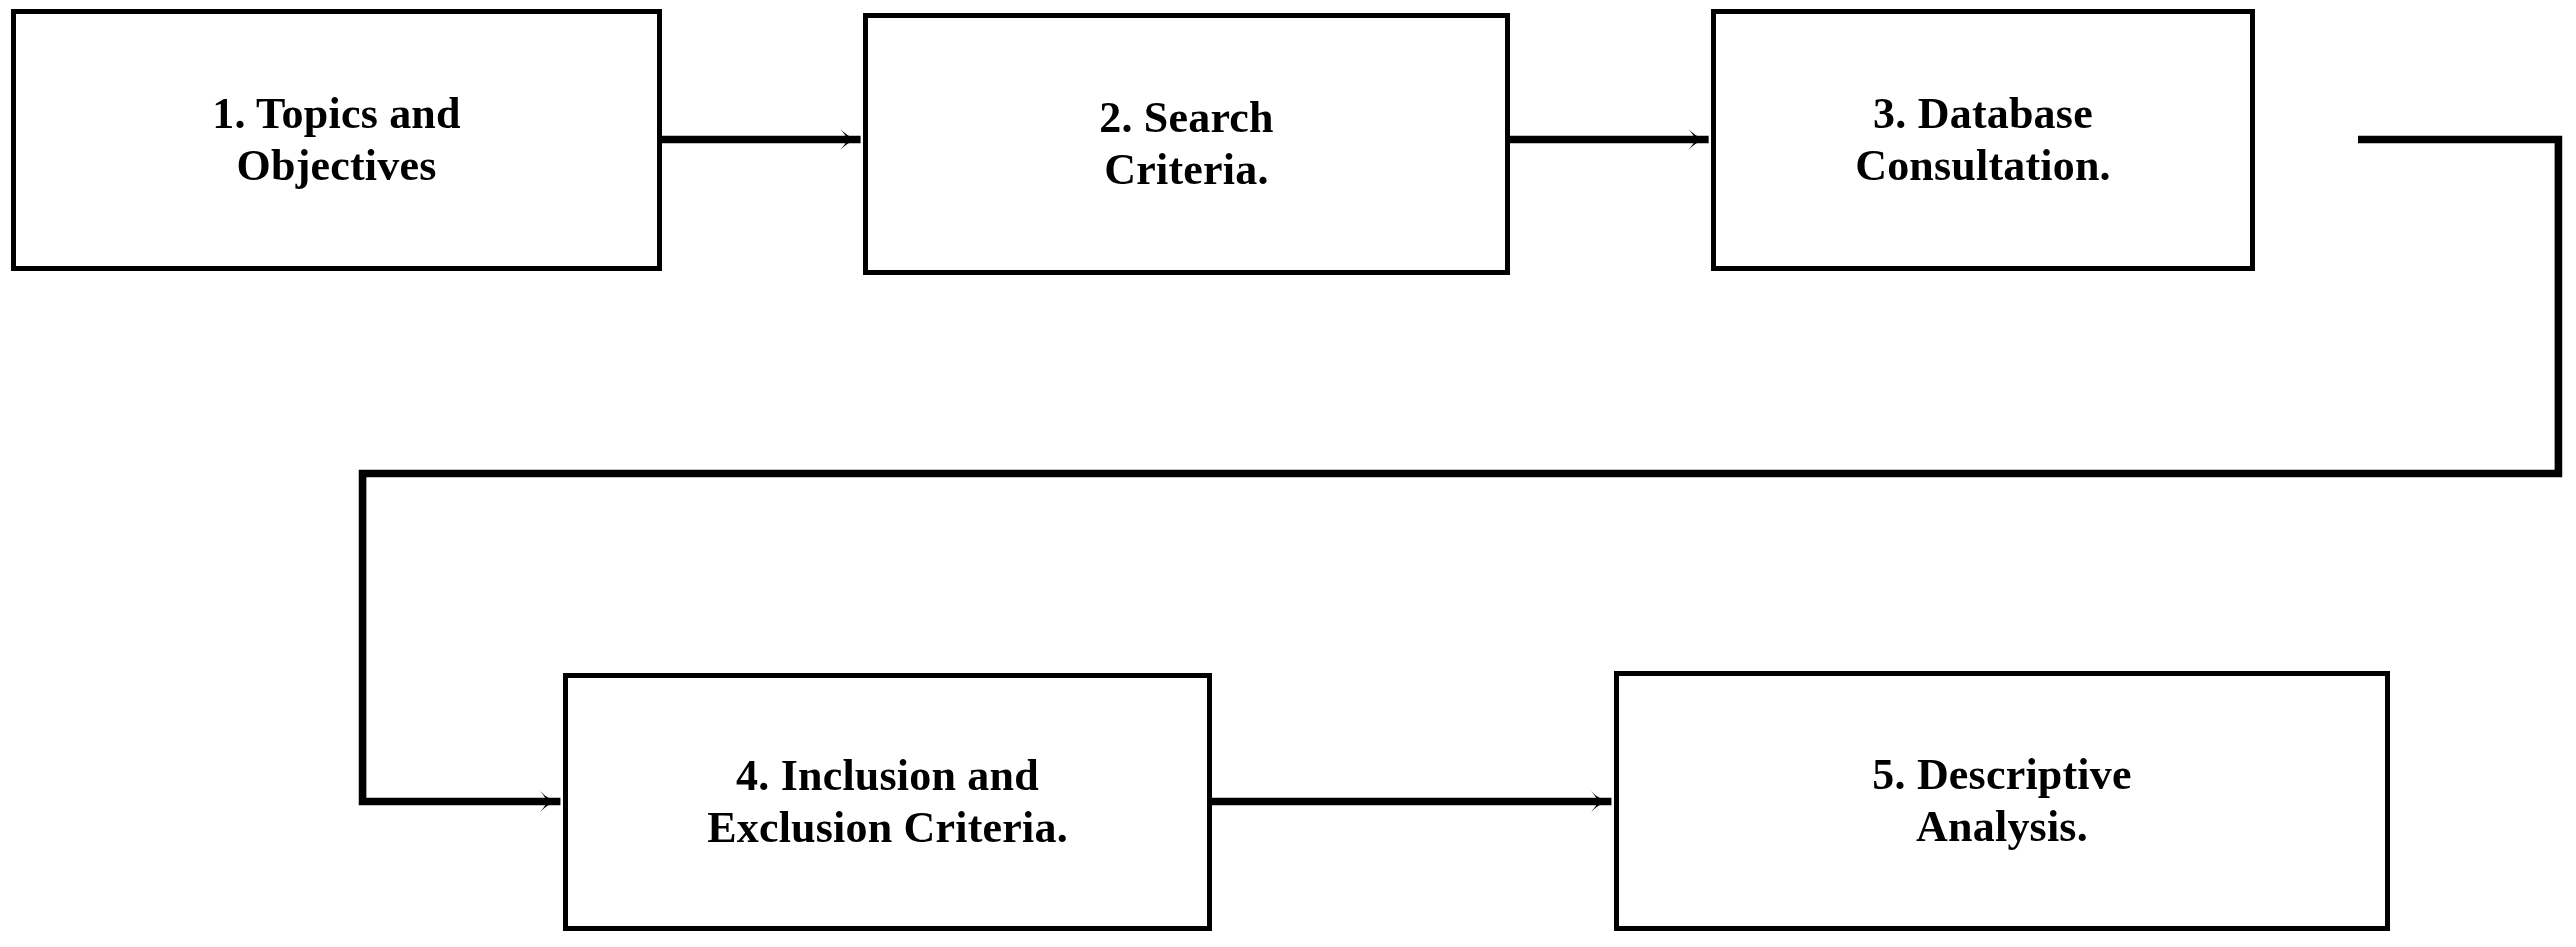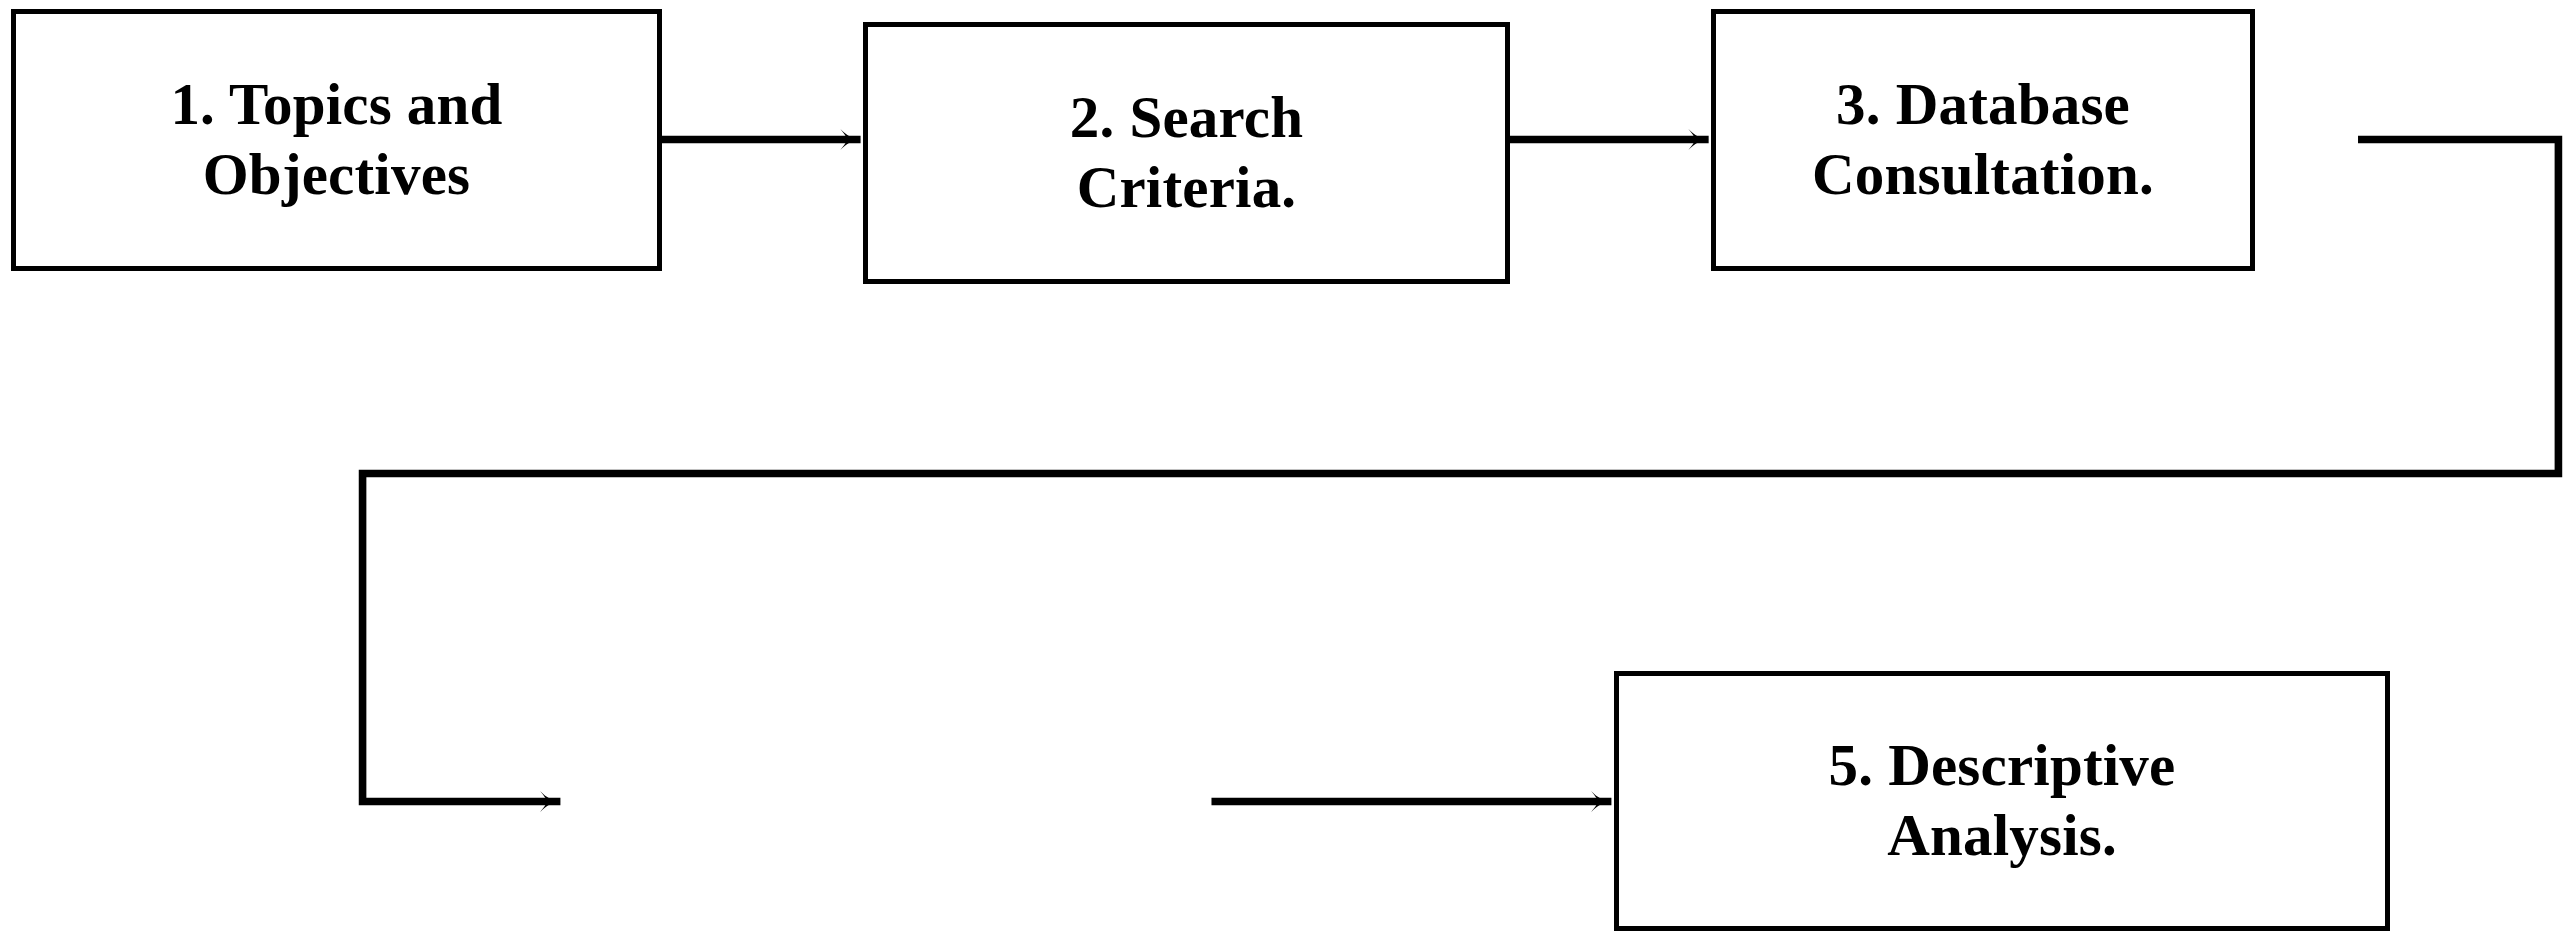--- a/index.html
+++ b/index.html
@@ -31,30 +31,30 @@
     background: #ffffff;
     border: 5px solid #000000;
     display: flex;
     align-items: center;
     justify-content: center;
     text-align: center;
   }
   .node-label {
     font-family: "Liberation Serif", "DejaVu Serif", serif;
     font-weight: bold;
-    font-size: 59px;
+    font-size: 44px;
     line-height: 1.18;
     letter-spacing: 0.2px;
     color: #000000;
     padding: 0 13.5px;
     white-space: pre-line;
   }
   
   #node-1 { left: 11px;   top: 8.5px;  width: 651px; height: 262px; }
-  #node-2 { left: 863px; top: 22px;  width: 647px; height: 262px; }
+  #node-2 { left: 863px; top: 13px;  width: 647px; height: 262px; }
   #node-3 { left: 1711px; top: 8.5px;  width: 544px; height: 262px; }
   #node-4 { left: 563px;  top: 673px; width: 649px; height: 258px; }
   #node-5 { left: 1614px; top: 671px; width: 776px; height: 260px; }
 </style>
 </head>
 <body>
 
 <div id="canvas">
 
   <svg id="flow-svg" viewBox="0 0 3045 1120" xmlns="http://www.w3.org/2000/svg">
@@ -82,20 +82,24 @@
   <div class="node-box" id="node-2">
     <span class="node-label">2.  Search
 Criteria.</span>
   </div>
 
   <div class="node-box" id="node-3">
     <span class="node-label">3.  Database
 Consultation.</span>
   </div>
 
+  <div class="node-box" id="node-4">
+    <span class="node-label">4.  Inclusion and
+Exclusion Criteria.</span>
+  </div>
 
   <div class="node-box" id="node-5">
     <span class="node-label">5.  Descriptive
 Analysis.</span>
   </div>
 
 </div>
 
 
 </body></html>

